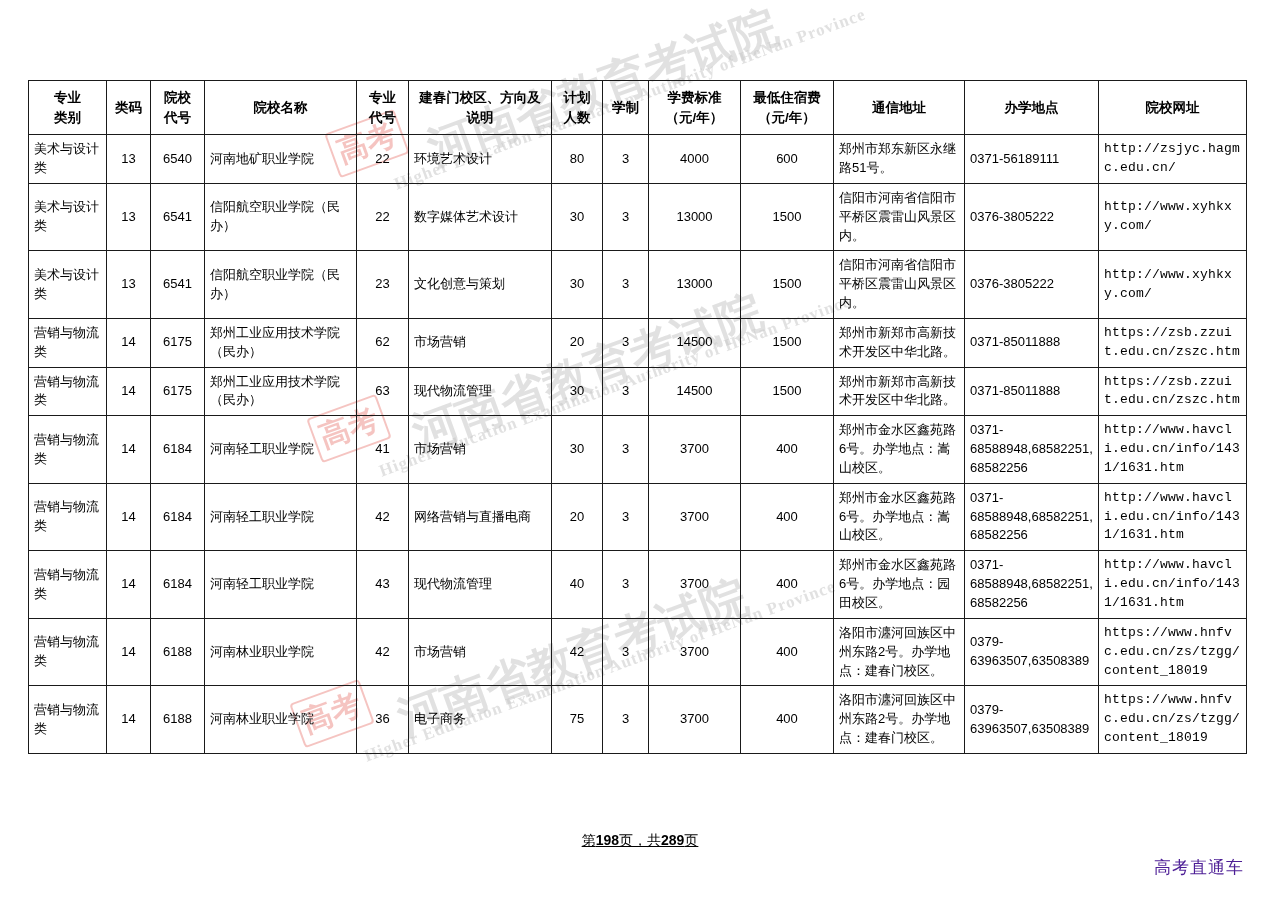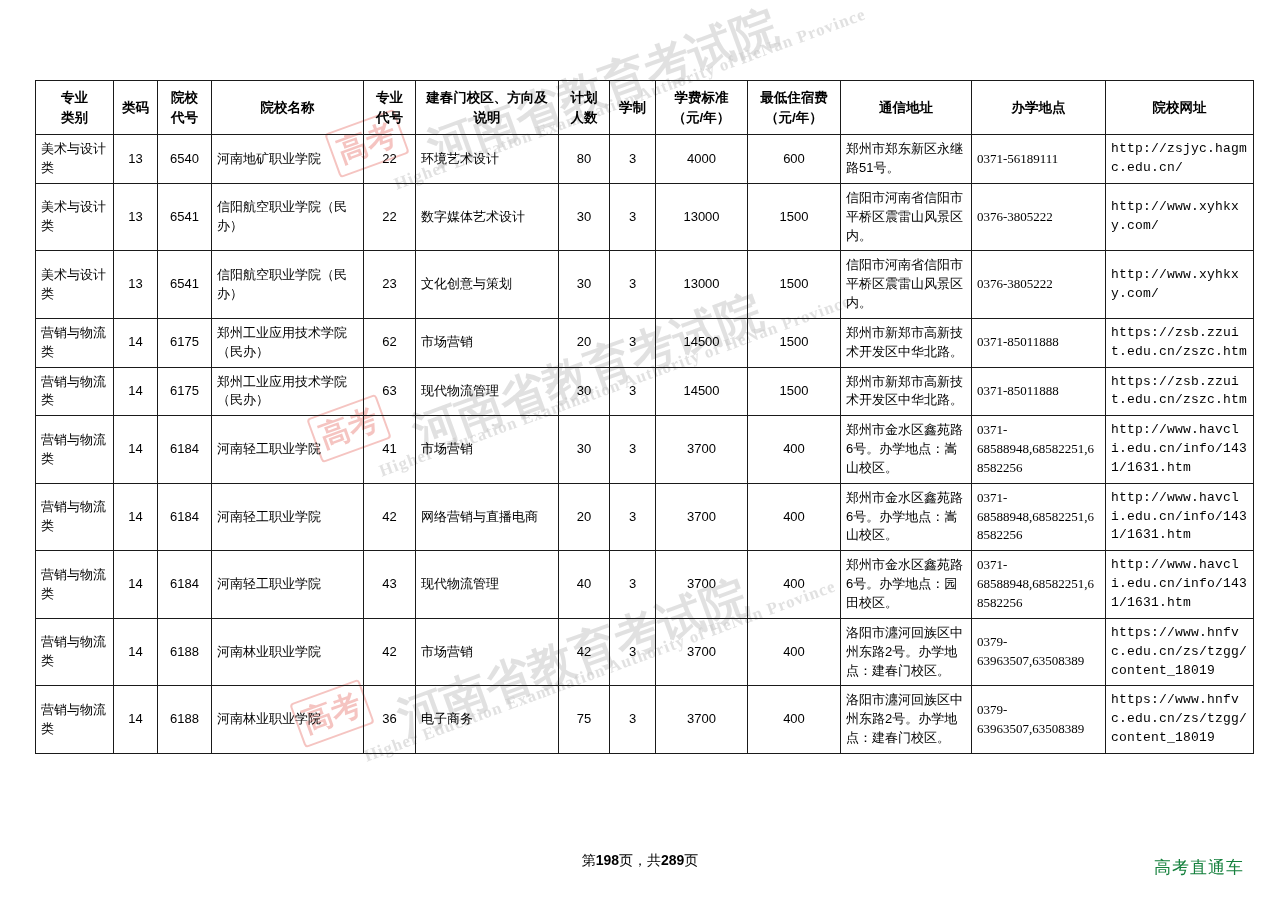--- a/index.html
+++ b/index.html
@@ -52,21 +52,21 @@
     padding: 1px 5px;
     border-radius: 4px;
   }
   .wl-1 { left: 330px; top: 120px; }
   .wl-2 { left: 312px; top: 405px; }
   .wl-3 { left: 295px; top: 690px; }
 
   
   .table-wrap {
     position: absolute;
-    left: 35px;
+    left: 28px;
     top: 80px;
     width: 1218px;
     z-index: 10;
   }
   table.catalog {
     border-collapse: collapse;
     width: 1218px;
     table-layout: fixed;
     background: transparent;
   }
@@ -104,48 +104,49 @@
   .ctr { text-align: center; }
   .lft { text-align: left; }
   .url {
     font-family: Liberation Mono, monospace;
     font-size: 12px;
     letter-spacing: 0.2px;
     word-break: break-all;
     line-height: 1.5;
   }
   .phone {
-    font-family: Liberation Serif, serif;
+    font-family: Liberation Sans, sans-serif;
     font-size: 12px;
     line-height: 1.5;
     word-break: break-word;
   }
   .addr {
     font-size: 13px;
     line-height: 1.45;
   }
 
   
   .page-footer {
     position: absolute;
     left: 0;
-    top: 852px;
+    top: 832px;
     width: 1280px;
     text-align: center;
     font-size: 14px;
     color: #000;
     z-index: 10;
+    text-decoration: underline;
   }
   .page-footer b { font-weight: bold; }
   .brand-mark {
     position: absolute;
     right: 36px;
     top: 856px;
     font-size: 17px;
-    color: #15803d;
+    color: #4c1d95;
     letter-spacing: 1px;
     z-index: 10;
   }
 </style>
 </head>
 <body>
 
 <div class="watermark">
   <div class="wm-logo wl-1">高考</div>
   <div class="wm-text wm-1">河南省教育考试院</div>

